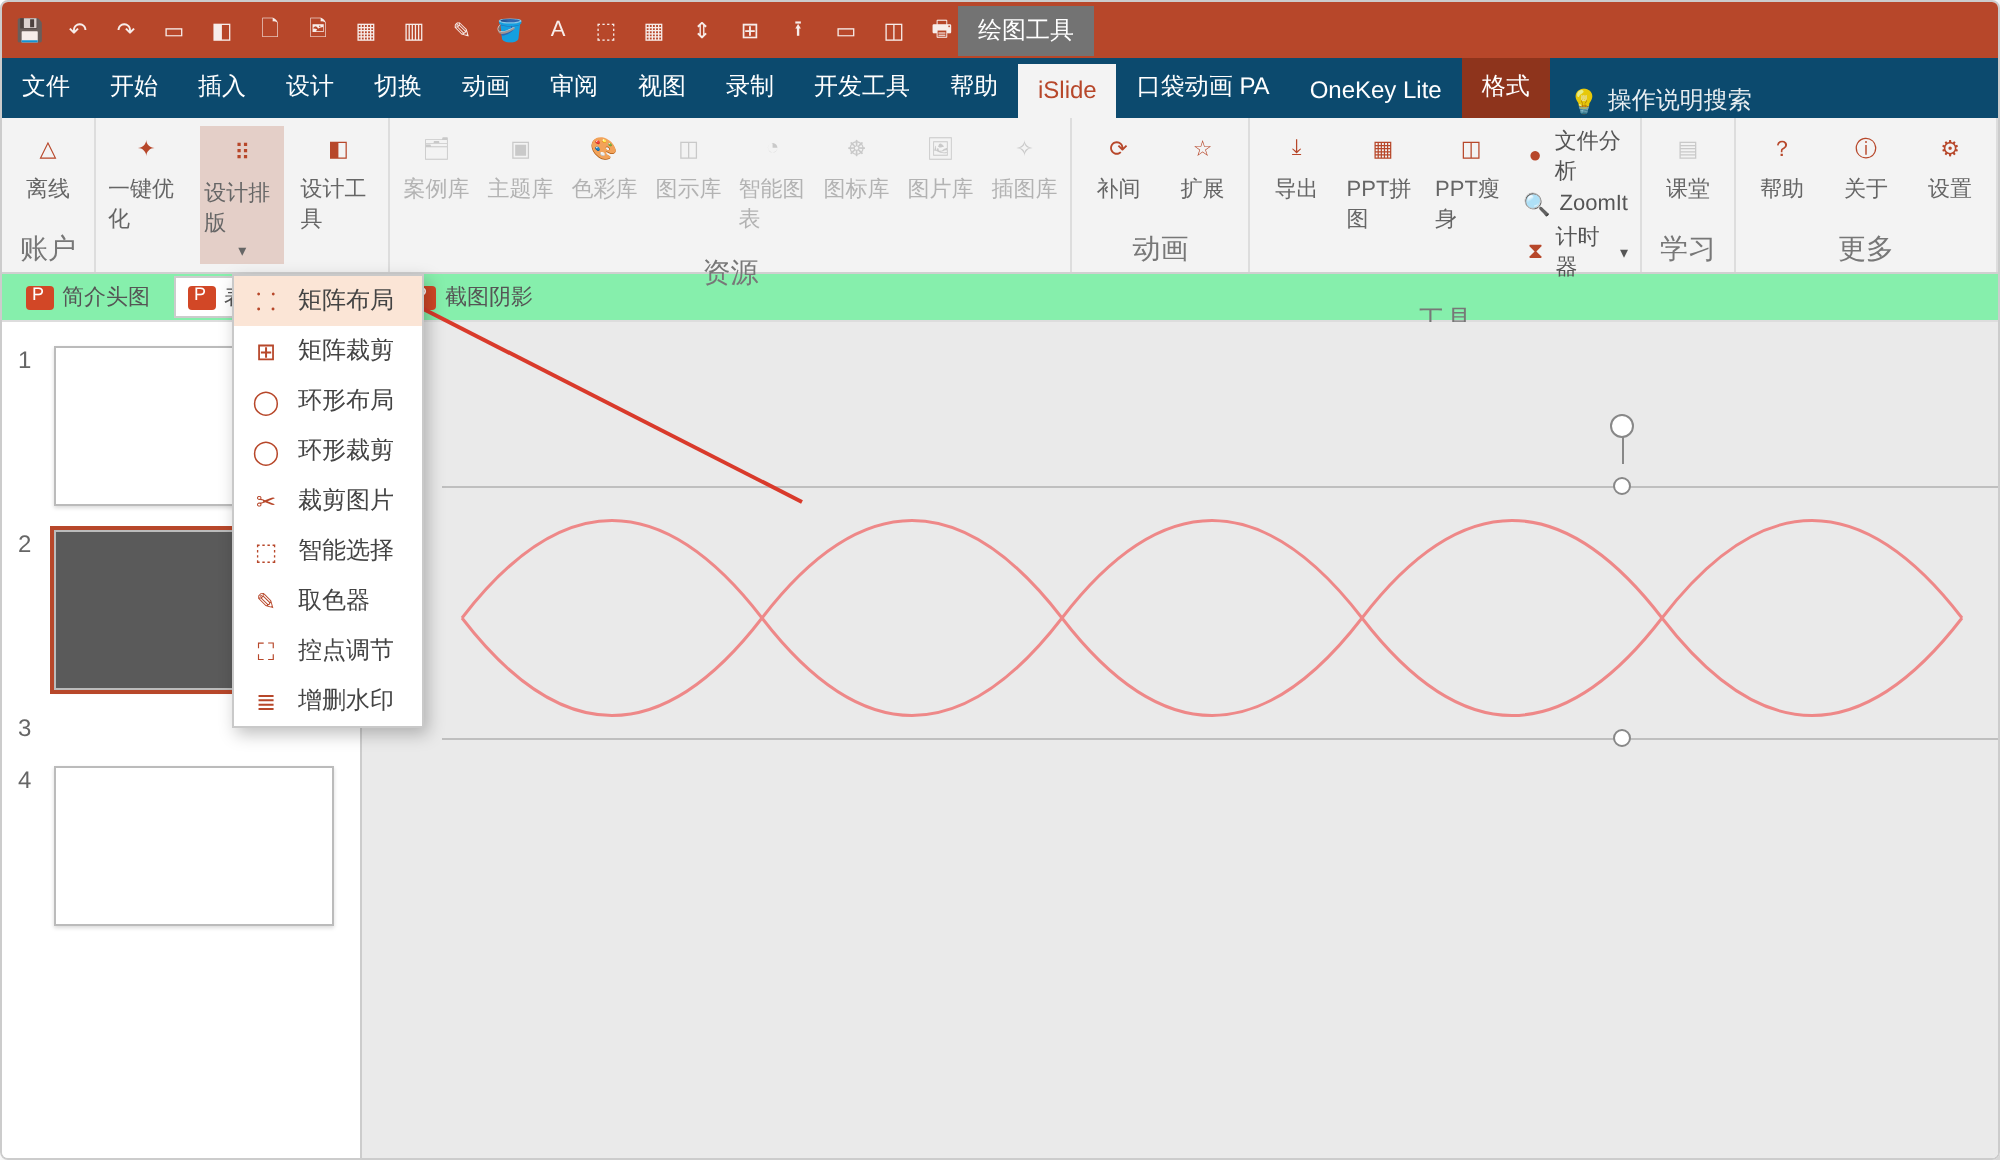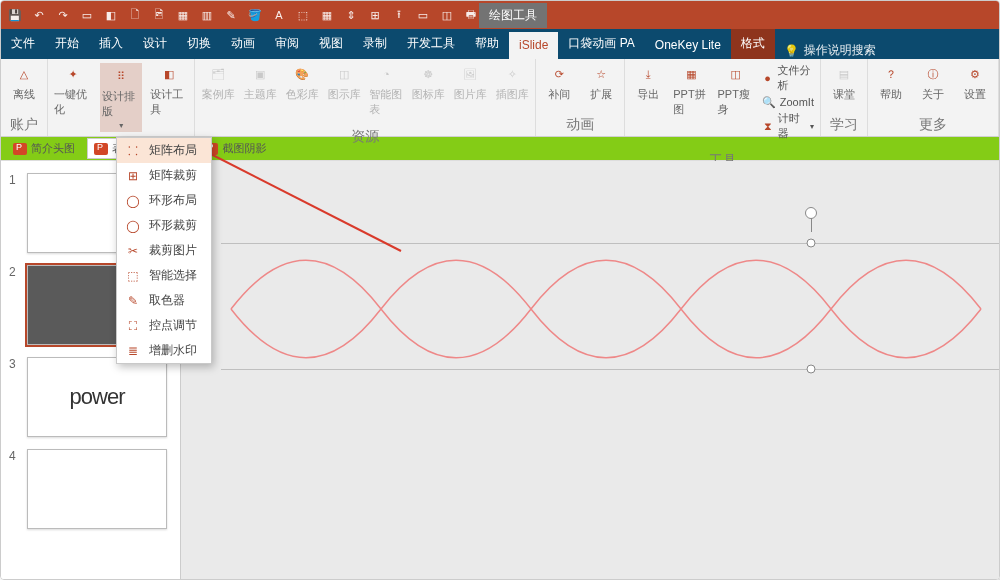--- a/index.html
+++ b/index.html
@@ -23,21 +23,21 @@
   .gbtn { display:flex; flex-direction:column; align-items:center; gap:2px; min-width:34px; color:#666; }
   .gbtn.sel { background:#e4cfc8; padding:2px; }
   .gbtn .ic { width:22px; height:22px; display:flex; align-items:center; justify-content:center; color:#b7472a; }
   .gname { font-size:14px; color:#777; margin-top:11px; }
   .resgrp .gbtn { color:#b3b3b3; }
   .resgrp .gbtn .ic { color:#c9c9c9; }
   .toolsub { display:flex; flex-direction:column; gap:2px; font-size:11px; }
   .toolsub div { display:flex; align-items:center; gap:4px; }
   .toolsub .ic2 { width:14px; height:14px; color:#b7472a; display:inline-flex; align-items:center; justify-content:center; }
 
-  .docbar { height:24px; background:#84cc16; border-bottom:1px solid #ddd; display:flex; align-items:center; font-size:11px; color:#555; padding-left:6px; gap:6px; }
+  .docbar { height:24px; background:#86efac; border-bottom:1px solid #ddd; display:flex; align-items:center; font-size:11px; color:#555; padding-left:6px; gap:6px; }
   .docitem { display:flex; align-items:center; gap:4px; padding:2px 6px; }
   .docitem .pp { width:14px; height:12px; background:#d24726; border-radius:2px; position:relative; }
   .docitem .pp::after { content:"P"; color:#fff; font-size:9px; position:absolute; left:3px; top:-1px; }
   .docitem.active { background:#fff; border:1px solid #ccc; }
   .close-x { color:#b7472a; font-weight:bold; padding:0 2px;}
 
   .workspace { position:absolute; top:160px; bottom:0; left:0; right:0; display:flex; background:#eaeaea; }
   .thumbs { width:180px; background:#fff; border-right:1px solid #ccc; overflow:hidden; padding:6px 0; }
   .thumb { display:flex; gap:6px; padding:6px 8px; }
   .thumb .num { font-size:12px; color:#666; width:12px; }
@@ -323,23 +323,20 @@
     <div class="thumb">
         <div class="num">1</div>
         <div class="slide-th"></div>
       </div>
     <div class="thumb">
         <div class="num">2</div>
         <div class="slide-th sel"></div>
       </div>
     <div class="thumb">
         <div class="num">3</div>
-        <div class="slide-th">
-          <span class="ptxt">power</span>
-        </div>
       </div>
     <div class="thumb">
         <div class="num">4</div>
         <div class="slide-th"></div>
       </div>
   </div>
 
   <div class="canvas">
     <div class="canvas-inner">
       <div class="slide-area">

